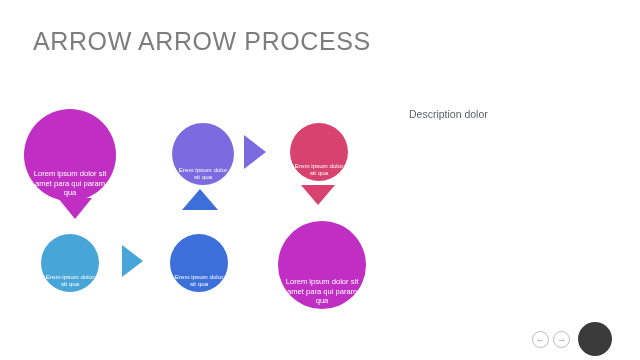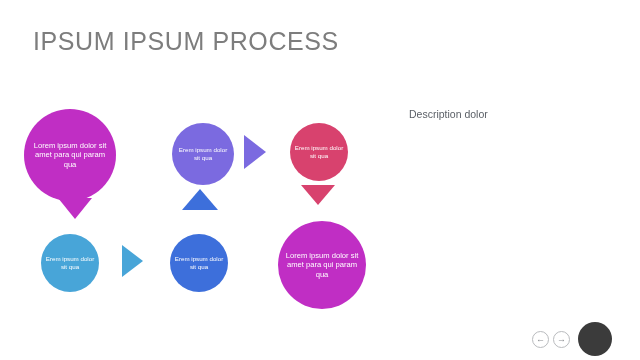--- a/index.html
+++ b/index.html
@@ -38,21 +38,21 @@
     font-size: 10.5px;
     color: #5a5f66;
     white-space: nowrap;
   }
 
   
   .node {
     position: absolute;
     border-radius: 50%;
     display: flex;
-    align-items: center;
+    align-items: flex-end;
     justify-content: center;
     box-sizing: border-box;
     text-align: center;
     color: #ffffff;
     line-height: 1.22;
     padding: 4px;
   }
   .node-label {
     display: block;
     width: 100%;
@@ -130,21 +130,21 @@
     height: 34px;
     border-radius: 50%;
     background: #3b3b3b;
   }
 </style>
 </head>
 <body>
 
 <div class="slide">
 
-  <div class="slide-title">IPSUM IPSUM PROCESS</div>
+  <div class="slide-title">ARROW ARROW PROCESS</div>
 
   <div class="description">Description dolor</div>
 
   <div class="node" id="node-1">
     <span class="node-label">Lorem ipsum dolor sit amet para qui param qua</span>
   </div>
 
   <div class="node" id="node-2">
     <span class="node-label">Erem ipsum dolor sit qua</span>
   </div>

